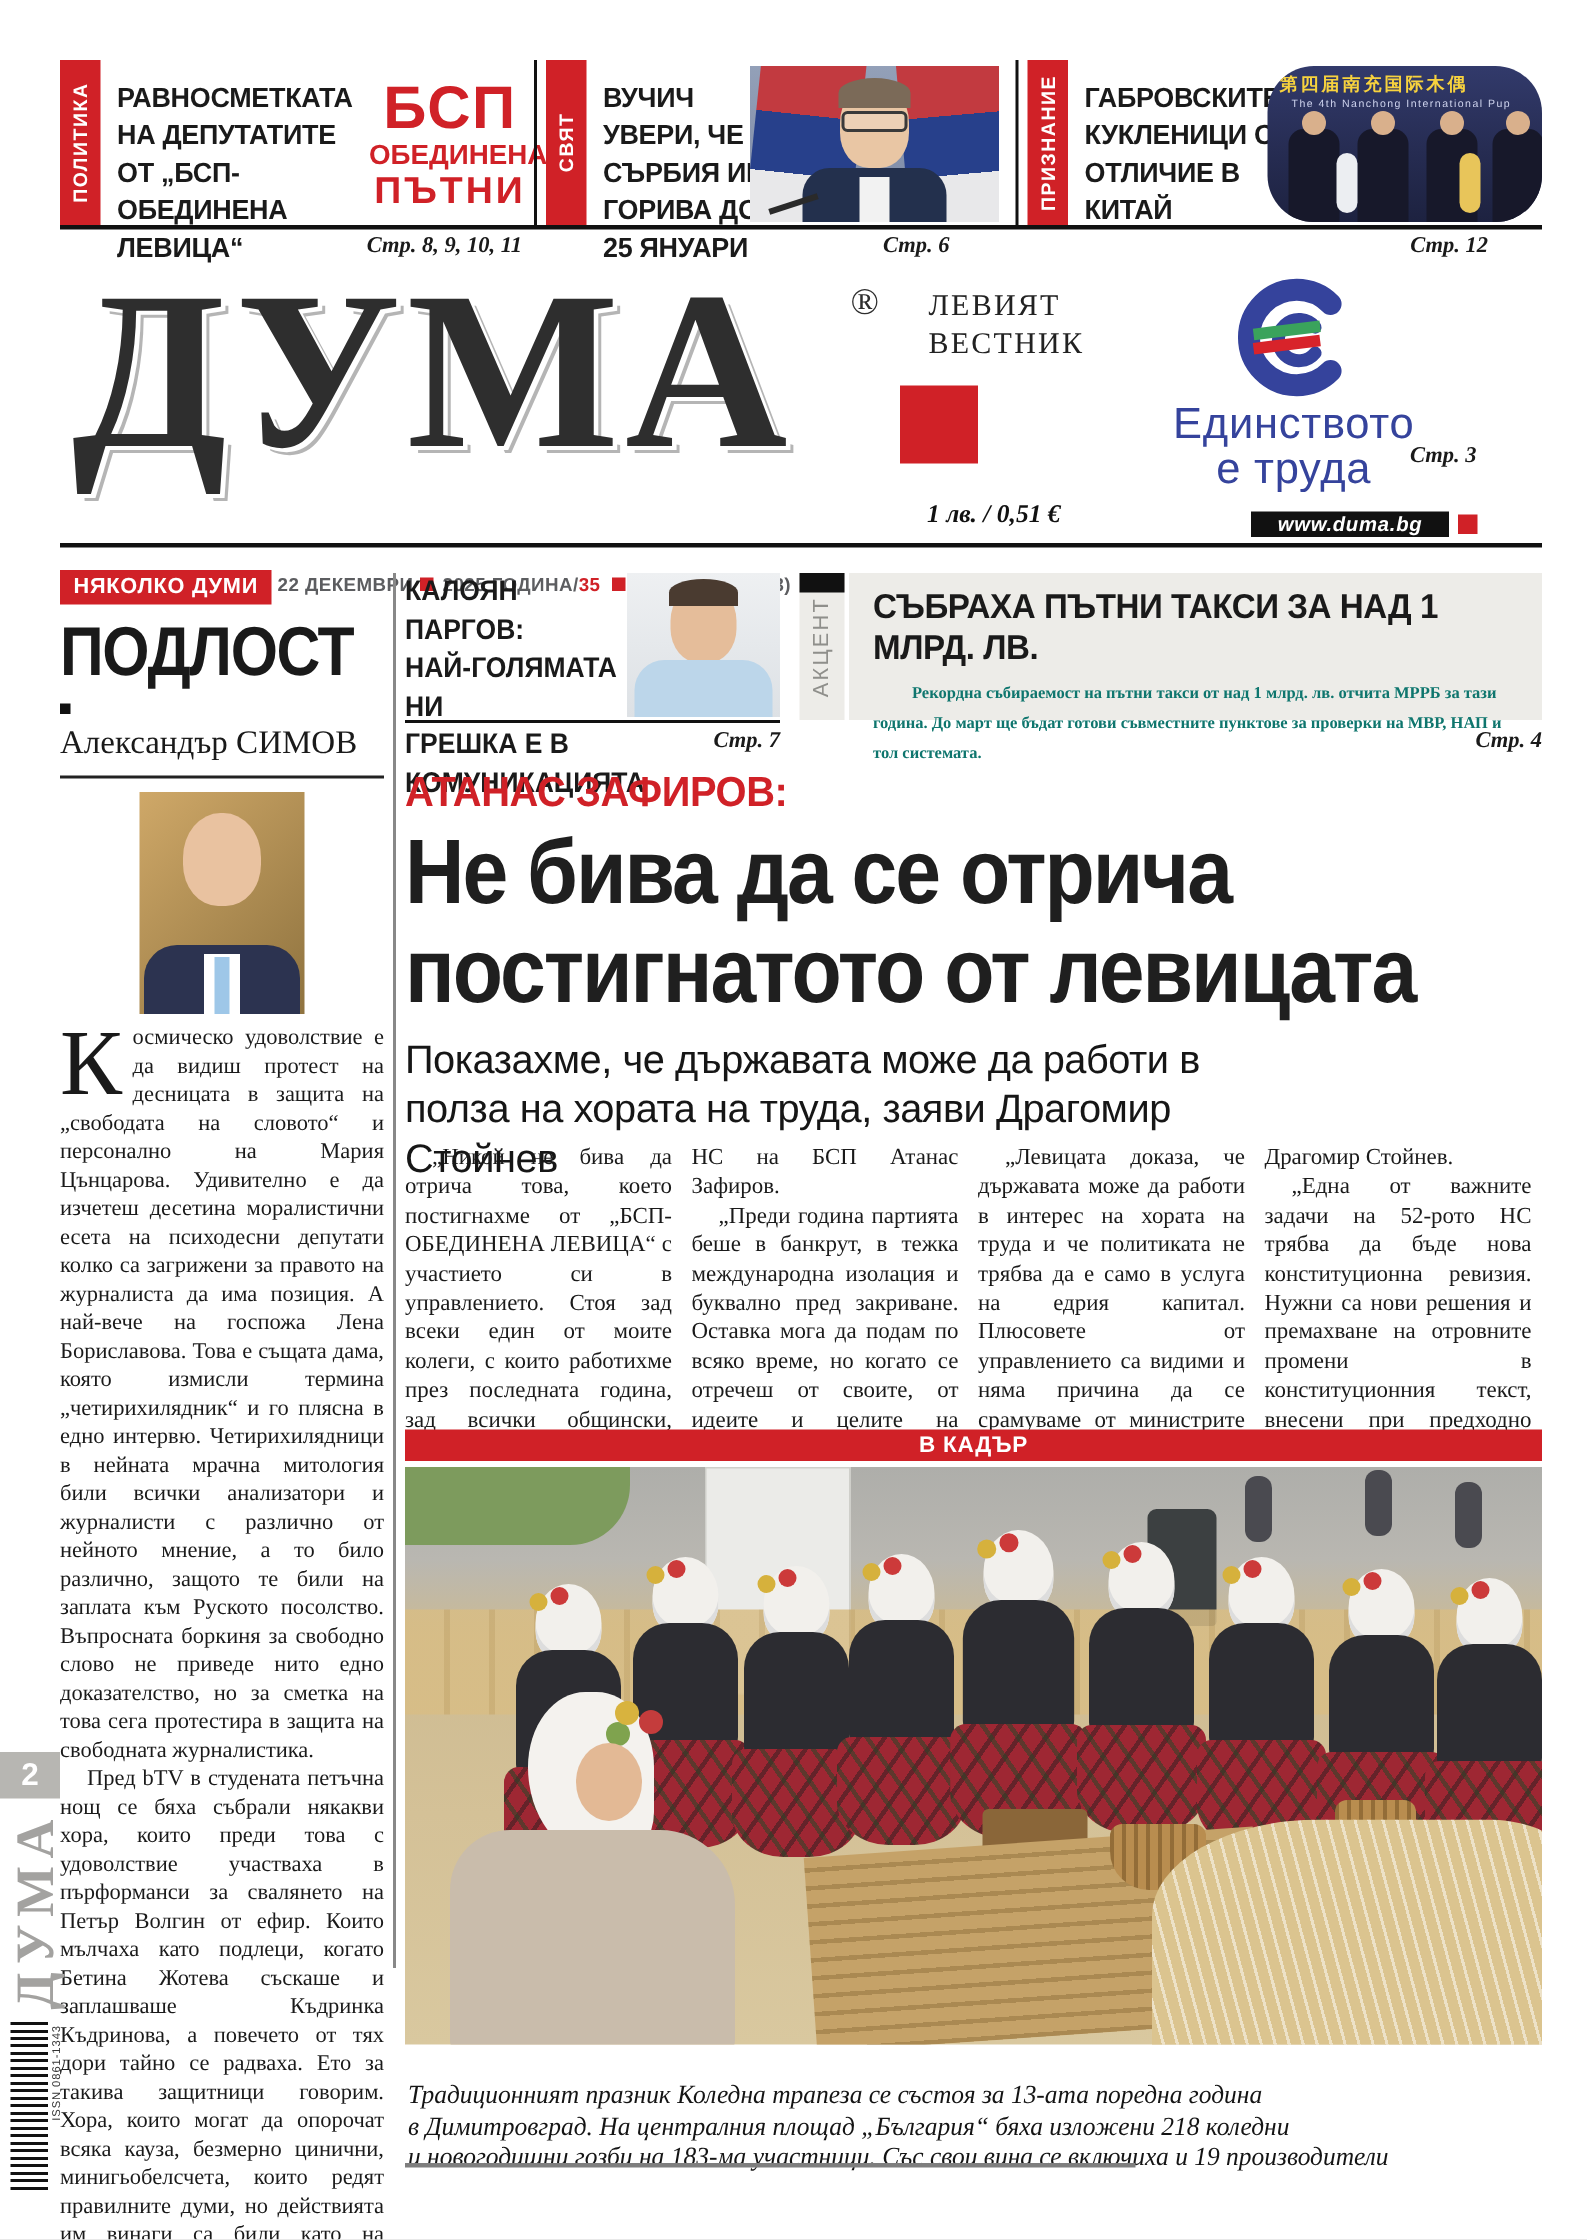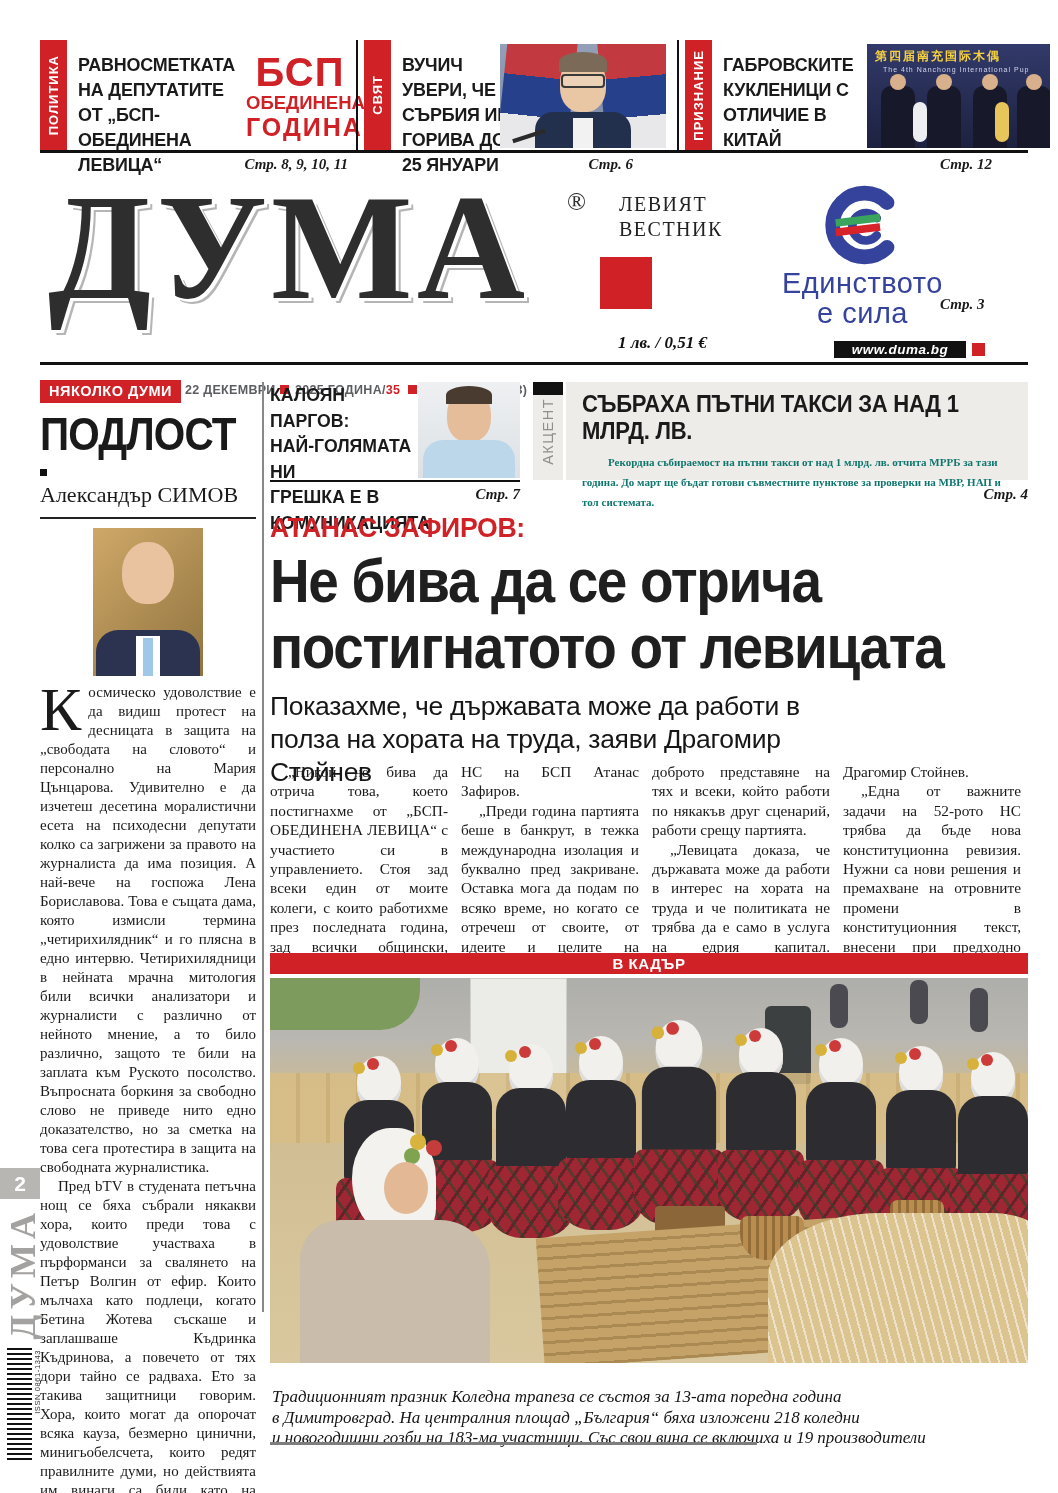--- a/index.html
+++ b/index.html
@@ -168,21 +168,21 @@
 
   <div class="vtag" style="left:40px;top:40px;height:110px;">
     <span>ПОЛИТИКА</span>
   </div>
   <div class="abs" style="left:78px;top:52px;width:176px;">
     <div class="t-title">РАВНОСМЕТКАТА НА ДЕПУТАТИТЕ ОТ „БСП-ОБЕДИНЕНА ЛЕВИЦА“</div>
   </div>
   <div class="abs bsp" style="left:246px;top:52px;width:108px;">
     <div class="l1">БСП</div>
     <div class="l2">ОБЕДИНЕНА</div>
-    <div class="l3">ГОДИНА</div>
+    <div class="l3">ПЪТНИ</div>
   </div>
 
   <div class="vdiv" style="left:356px;"></div>
 
   <div class="vtag" style="left:364px;top:40px;height:110px;">
     <span>СВЯТ</span>
   </div>
   <div class="abs" style="left:402px;top:52px;width:130px;">
     <div class="t-title">ВУЧИЧ УВЕРИ, ЧЕ СЪРБИЯ ИМА ГОРИВА ДО 25 ЯНУАРИ</div>
   </div>
@@ -198,21 +198,21 @@
   </div>
 
   <div class="vdiv" style="left:677px;"></div>
 
   <div class="vtag" style="left:685px;top:40px;height:110px;">
     <span>ПРИЗНАНИЕ</span>
   </div>
   <div class="abs" style="left:723px;top:52px;width:130px;">
     <div class="t-title">ГАБРОВСКИТЕ КУКЛЕНИЦИ С ОТЛИЧИЕ В КИТАЙ</div>
   </div>
-  <div class="tphoto ph-china" style="left:867px;top:44px;width:183px;height:104px;">
+  <div class="tphoto ph-china" style="left:845px;top:44px;width:183px;height:104px;border-radius:31px;">
     <div class="cn-line">第四届南充国际木偶</div>
     <div class="cn-line2">The 4th Nanchong International Pup</div>
     <div class="cn-man" style="left:14px;">
         <i></i>
       </div>
     <div class="cn-man" style="left:60px;">
         <i></i>
       </div>
     <div class="cn-man" style="left:106px;">
         <i></i>
@@ -238,21 +238,21 @@
   <div class="red-square"></div>
 
   <div class="partner">
     <svg width="88" height="86" viewBox="0 0 100 100" style="margin:0 auto;">
       <path d="M78 24 A37 37 0 1 0 78 76" stroke="#35439c" stroke-width="17" fill="none" stroke-linecap="round"></path>
       <path d="M66 42 A16 16 0 1 0 66 62" stroke="#35439c" stroke-width="10" fill="none" stroke-linecap="round"></path>
       <rect x="18" y="40" width="52" height="9" fill="#3aa35c" transform="rotate(-7 44 44)"></rect>
       <rect x="18" y="51" width="52" height="9" fill="#d8232a" transform="rotate(-7 44 55)"></rect>
     </svg>
     <div class="partner-text">Единството</div>
-    <div class="partner-text">е сила</div>
+    <div class="partner-text">е труда</div>
   </div>
   <div class="partner-page">Стр. 3</div>
 
   <div class="dl-item" style="left:42px;"><span class="sq"></span><span>ПОНЕДЕЛНИК</span></div>
   <div class="dl-item" style="left:170px;"><span class="sq"></span><span>22 ДЕКЕМВРИ</span></div>
   <div class="dl-item" style="left:280px;"><span class="sq"></span><span>2025 ГОДИНА/</span><span class="dl-red">35</span></div>
   <div class="dl-item" style="left:408px;"><span class="sq"></span><span>БРОЙ 240 (9823)</span></div>
   <div class="price">1 лв. / 0,51 €</div>
   <div class="webbar">www.duma.bg</div>
   <div class="web-sq"></div>
@@ -321,21 +321,20 @@
 
   <div class="cols">
     <div class="col">
       <p class="ind">„Никой не бива да отрича това, което постигнахме от „БСП-ОБЕДИНЕНА ЛЕВИЦА“ с участието си в управлението. Стоя зад всеки един от моите колеги, с които работихме през последната година, зад всички общински, областни председатели и депутати, защото знам, че правеха всичко със сърце и чисти помисли.“ Това заяви председателят на</p>
     </div>
     <div class="col">
       <p>НС на БСП Атанас Зафиров.</p>
       <p class="ind">„Преди година партията беше в банкрут, в тежка международна изолация и буквално пред закриване. Оставка мога да подам по всяко време, но когато се отречеш от своите, от идеите и целите на партията си, това е предателство“, подчерта Зафиров. Според него основната цел на БСП е подготовката за изборите,</p>
     </div>
     <div class="col">
-      <p>доброто представяне на тях и всеки, който работи по някакъв друг сценарий, работи срещу партията.</p>
       <p class="ind">„Левицата доказа, че държавата може да работи в интерес на хората на труда и че политиката не трябва да е само в услуга на едрия капитал. Плюсовете от управлението са видими и няма причина да се срамуваме от министрите на БСП“, заяви</p>
     </div>
     <div class="col">
       <p>Драгомир Стойнев.</p>
       <p class="ind">„Една от важните задачи на 52-рото НС трябва да бъде нова конституционна ревизия. Нужни са нови решения и премахване на отровните промени в конституционния текст, внесени при предходно изменение“, категорична е доц. Наталия Киселова.</p>
       <div class="art-page">Стр. 2 и 3</div>
     </div>
   </div>
 
   <div class="vkadar">В КАДЪР</div>

